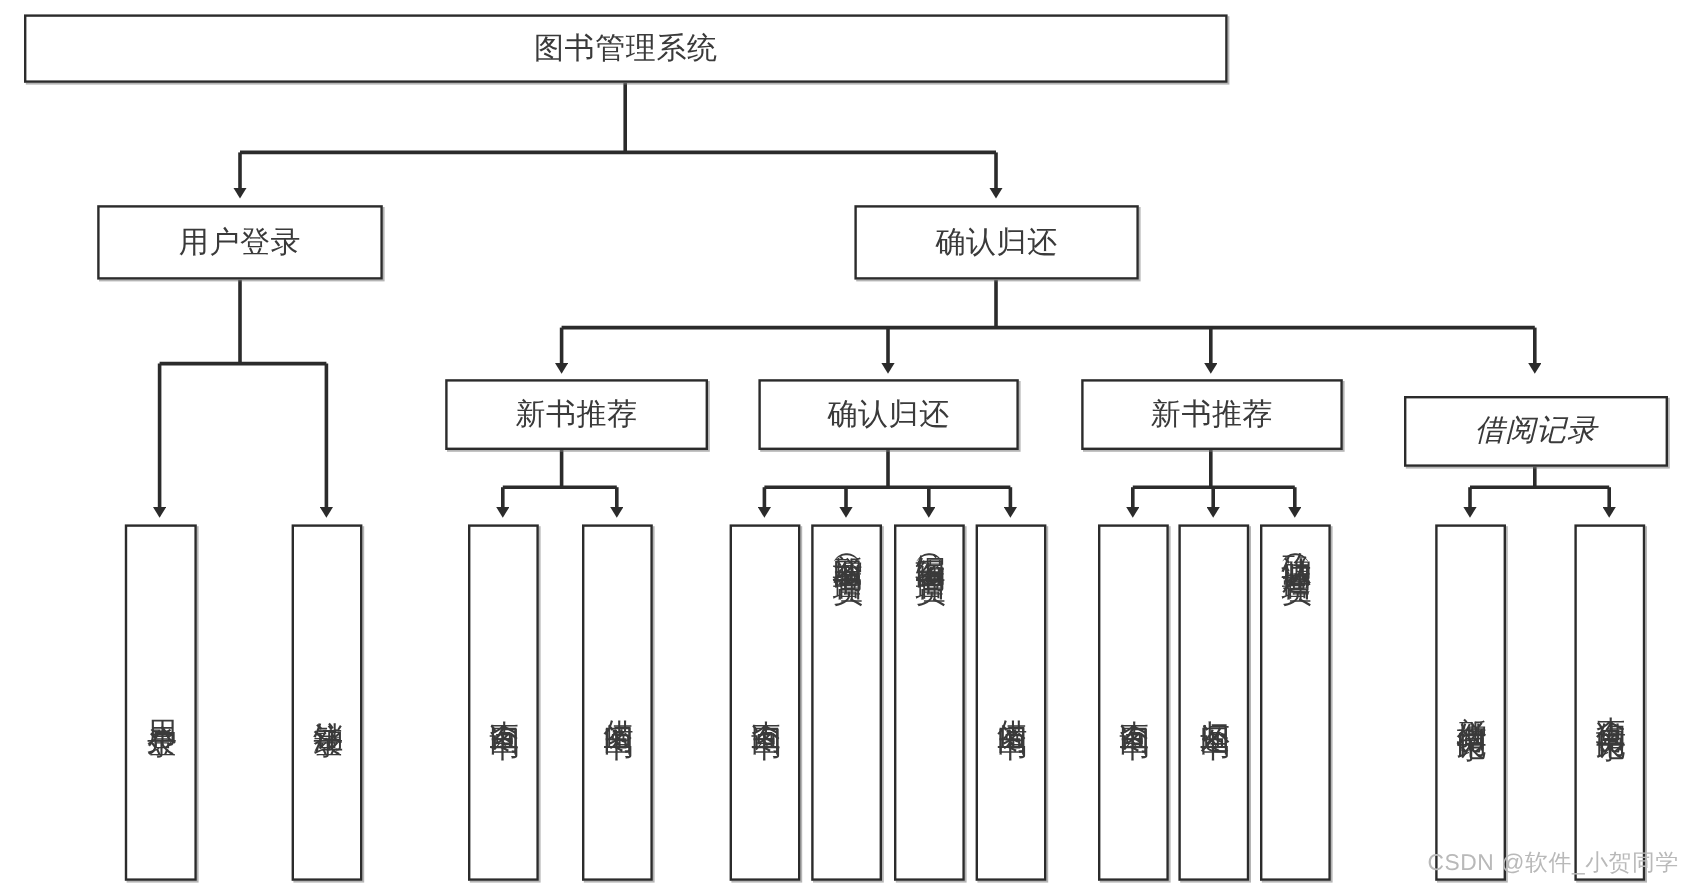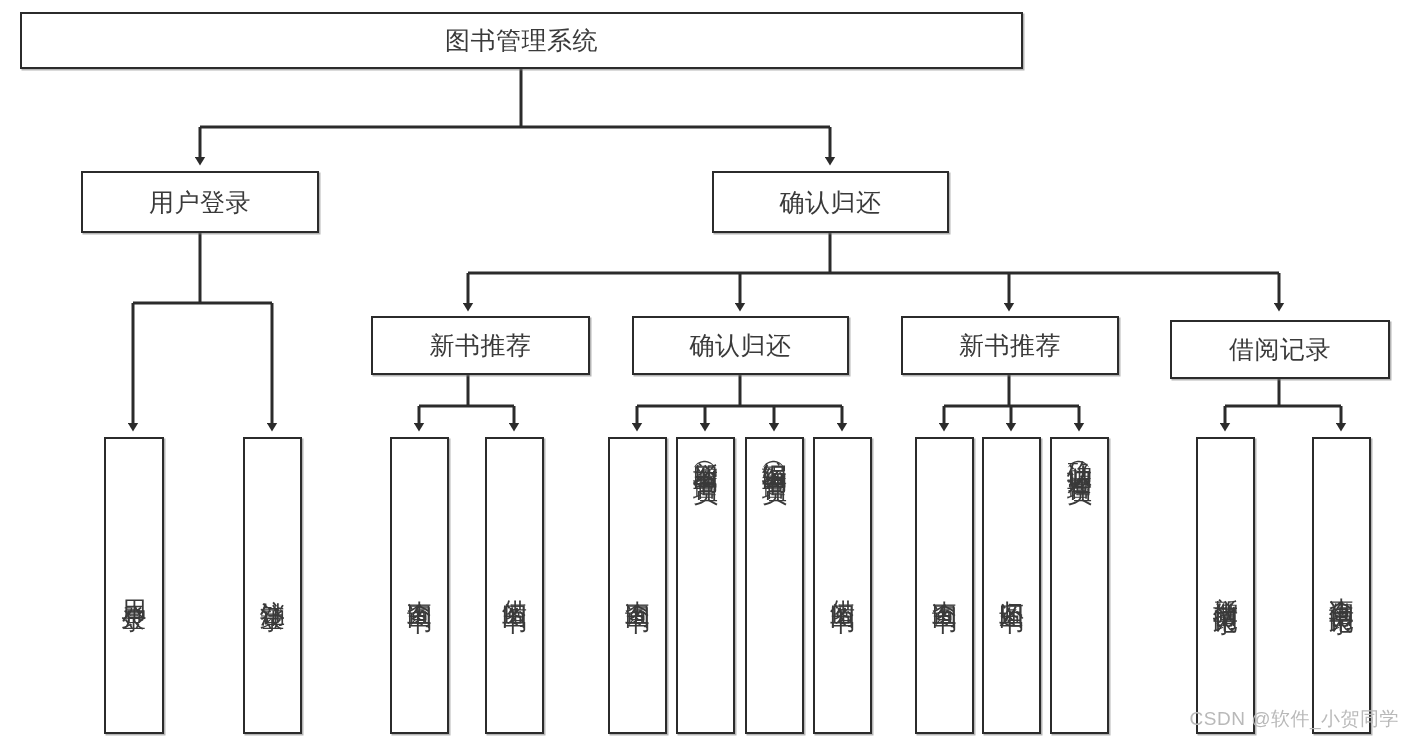--- a/index.html
+++ b/index.html
@@ -151,21 +151,21 @@
 
   <div class="node horiz" id="node-l3-0" style="left: 360px; top: 316px; width: 219px; height: 59px; margin-left: 11px;">
     <span class="label">新书推荐</span>
   </div>
   <div class="node horiz" id="node-l3-1" style="left: 632px; top: 316px; width: 217px; height: 59px;">
     <span class="label">确认归还</span>
   </div>
   <div class="node horiz" id="node-l3-2" style="left: 901px; top: 316px; width: 218px; height: 59px;">
     <span class="label">新书推荐</span>
   </div>
-  <div class="node horiz" id="node-l3-3" style="left: 1170px; top: 320px; width: 220px; height: 59px;">
+  <div class="node horiz" id="node-l3-3" style="left: 1170px; top: 330px; width: 220px; height: 59px; font-style: italic;">
     <span class="label">借阅记录</span>
   </div>
 
   <div class="node vert centered" id="node-leaf-0" style="left: 104px; top: 437px; width: 60px; height: 297px;">
     <span class="label">用户登录</span>
   </div>
   <div class="node vert centered" id="node-leaf-1" style="left: 243px; top: 437px; width: 59px; height: 297px;">
     <span class="label">注销登录</span>
   </div>
   <div class="node vert centered" id="node-leaf-2" style="left: 390px; top: 437px; width: 59px; height: 297px;">

